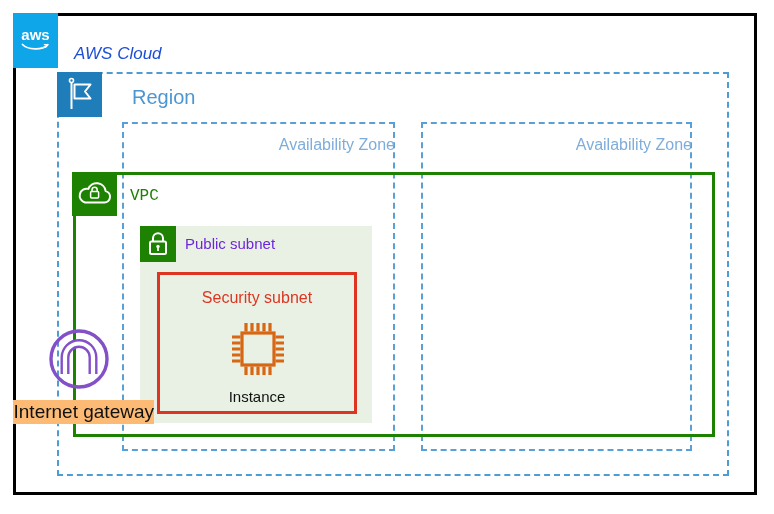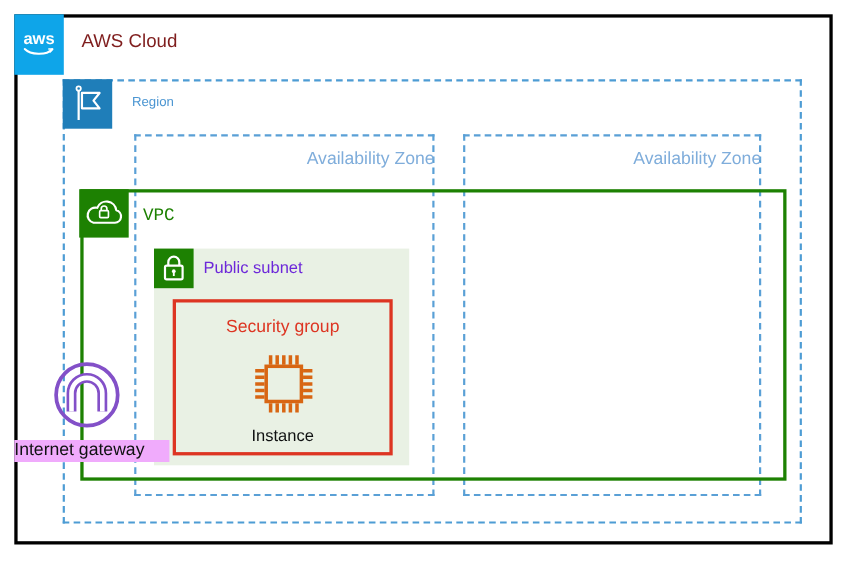--- a/index.html
+++ b/index.html
@@ -3,25 +3,25 @@
 <meta charset="utf-8">
 <style>
   html,body{margin:0;padding:0;background:#fff;}
   .canvas{position:relative;width:774px;height:514px;background:#fff;overflow:hidden;
           font-family:"Liberation Sans", sans-serif;}
   .abs{position:absolute;}
   .lbl{position:absolute;white-space:nowrap;line-height:1.15;}
 
   .aws-cloud-box{left:13px;top:13px;width:744px;height:482px;border:3px solid #000;box-sizing:border-box;}
   .aws-logo{left:13px;top:13px;width:45px;height:55px;background:#0ea5e9;}
-  .aws-cloud-label{left:74px;top:28px;font-size:17px;color:#7f1d1d;}
+  .aws-cloud-label{left:74px;top:44px;font-size:17px;color:#1d4ed8;font-style:italic;}
 
   .region-box{left:57px;top:72px;width:672px;height:404px;border:2px dashed #4D9CD4;box-sizing:border-box;}
   .region-icon{left:57px;top:72px;width:45px;height:45px;background:#1F7EB9;}
-  .region-label{left:120px;top:86px;font-size:12px;color:#4C96D2;}
+  .region-label{left:132px;top:86px;font-size:20px;color:#4C96D2;}
 
   .az-box{top:122px;height:329px;border:2px dashed #5AA0D6;box-sizing:border-box;}
   .az1{left:122px;width:273px;}
   .az2{left:421px;width:271px;}
   .az-label{top:136px;font-size:16px;color:#7FADDB;text-align:right;}
   .az-label.a1{left:122px;width:273px;}
   .az-label.a2{left:421px;width:271px;}
 
   .vpc-box{left:73px;top:172px;width:642px;height:265px;border:3px solid #1D8102;box-sizing:border-box;}
   .vpc-icon{left:72px;top:172px;width:45px;height:44px;background:#1D8102;}
@@ -31,21 +31,21 @@
   .subnet-icon{left:140px;top:226px;width:36px;height:36px;background:#1D8102;}
   .subnet-label{left:185px;top:235px;font-size:15px;color:#6d28d9;}
 
   .sg-box{left:157px;top:272px;width:200px;height:142px;border:3px solid #DD3522;box-sizing:border-box;}
   .sg-label{left:157px;top:289px;width:200px;text-align:center;font-size:16px;color:#DD3522;}
 
   .instance-icon{left:229px;top:320px;width:58px;height:58px;}
   .instance-label{left:157px;top:388px;width:200px;text-align:center;font-size:15px;color:#0f1111;}
 
   .igw-icon{left:47px;top:327px;width:64px;height:64px;}
-  .igw-label{left:13px;top:400px;width:141px;text-align:left;font-size:16px;color:#0f1111;background:#f0abfc;padding:1px 0;}
+  .igw-label{left:13px;top:400px;width:141px;text-align:right;font-size:19px;color:#0f1111;background:#fdba74;padding:1px 0;}
 
   svg{display:block;width:100%;height:100%;}
 </style>
 </head>
 <body>
 
 <div class="canvas">
 
   <div class="abs aws-cloud-box"></div>
   <div class="abs aws-logo">
@@ -87,21 +87,21 @@
     <svg viewBox="0 0 36 36">
       <path d="M13 15.5 v-3.2 a5 5 0 0 1 10 0 V15.5" stroke="#ffffff" stroke-width="2" fill="none"></path>
       <rect x="10" y="15.5" width="16" height="12.5" rx="1.5" stroke="#ffffff" stroke-width="2" fill="none"></rect>
       <circle cx="18" cy="20.5" r="1.7" fill="#ffffff"></circle>
       <line x1="18" y1="21.5" x2="18" y2="25" stroke="#ffffff" stroke-width="1.7"></line>
     </svg>
   </div>
   <div class="lbl subnet-label">Public subnet</div>
 
   <div class="abs sg-box"></div>
-  <div class="lbl sg-label">Security group</div>
+  <div class="lbl sg-label">Security subnet</div>
 
   <div class="abs instance-icon">
     <svg viewBox="0 0 58 58">
       <rect x="13" y="13" width="32" height="32" stroke="#D86613" stroke-width="3.2" fill="none"></rect>
       <path d="M17 3 V11.5 M23 3 V11.5 M29 3 V11.5 M35 3 V11.5 M41 3 V11.5
                M17 46.5 V55 M23 46.5 V55 M29 46.5 V55 M35 46.5 V55 M41 46.5 V55
                M3 17 H11.5 M3 23 H11.5 M3 29 H11.5 M3 35 H11.5 M3 41 H11.5
                M46.5 17 H55 M46.5 23 H55 M46.5 29 H55 M46.5 35 H55 M46.5 41 H55" stroke="#D86613" stroke-width="3.2" fill="none"></path>
     </svg>
   </div>

